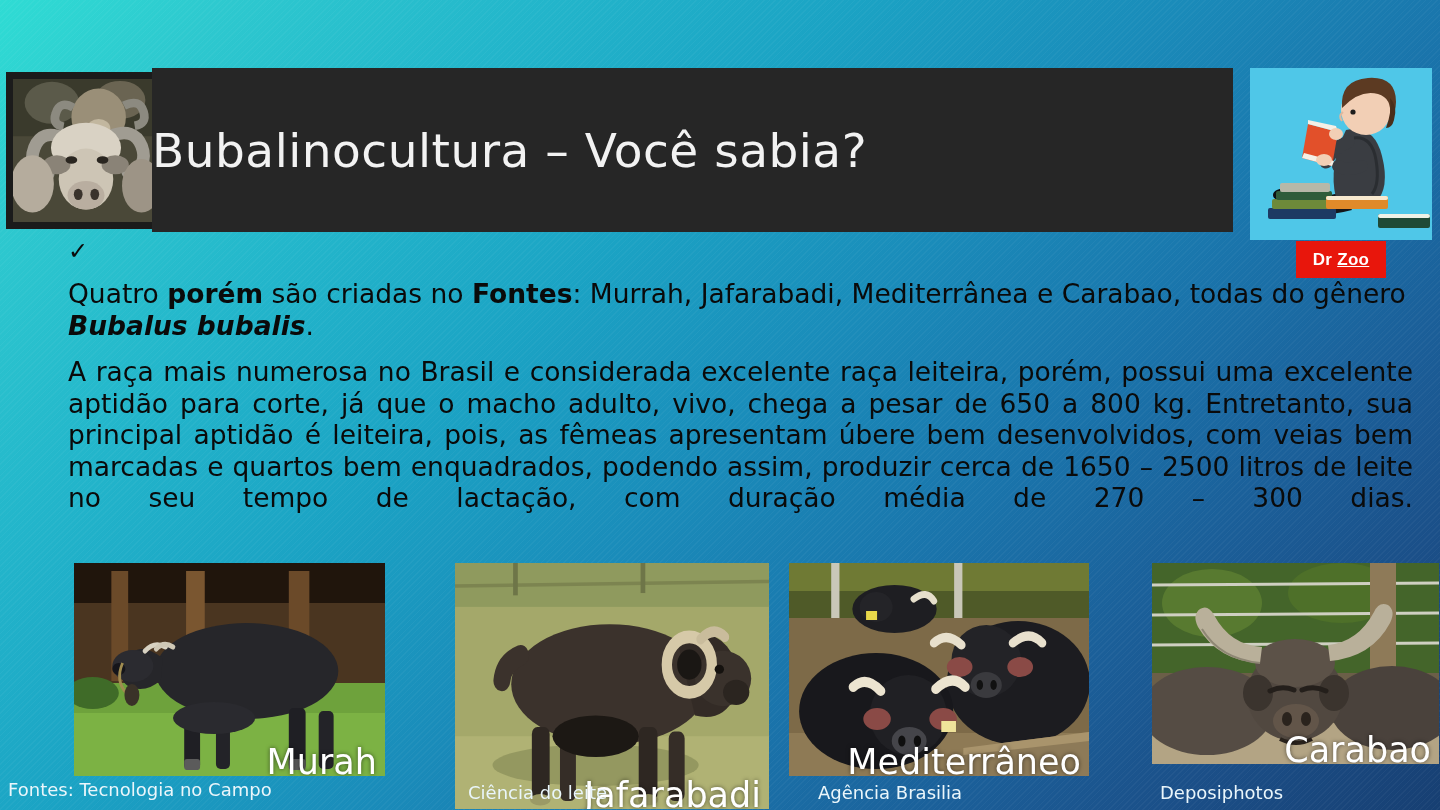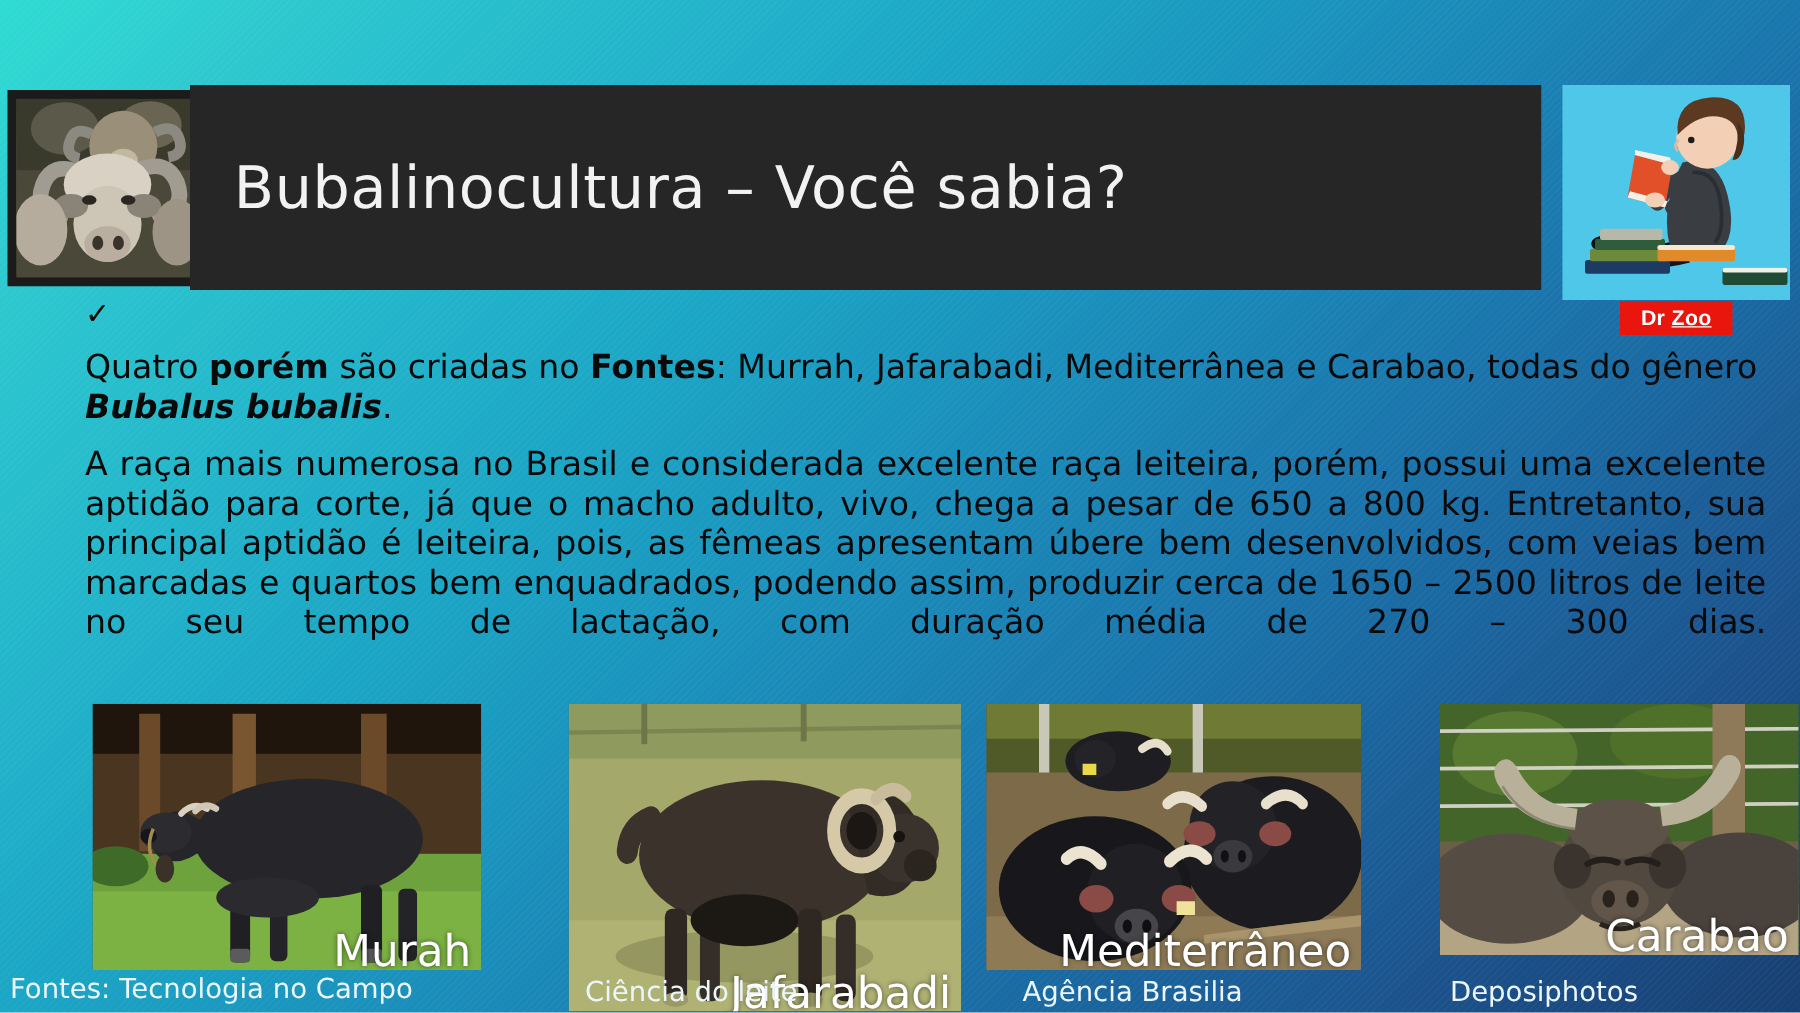--- a/index.html
+++ b/index.html
@@ -37,42 +37,41 @@
   .title-bar{
     position:absolute; left:152px; top:68px; width:1081px; height:164px;
     background:#262626;
     display:flex; align-items:center;
   }
   .title-text{
     color:#f2f2f2;
     font-size:47px;
     font-weight:400;
     letter-spacing:0.5px;
-    padding-left:35px;
     font-family:"DejaVu Sans", sans-serif;
     white-space:nowrap;
   }
 
   
   .thumb-frame{
     position:absolute; left:6px; top:72px; width:160px; height:157px;
     background:#1b1b1b; padding:7px;
   }
   .thumb-img{ width:100%; height:100%; position:relative; overflow:hidden;
     background:linear-gradient(180deg,#2b2a22 0%,#4c4a3c 30%,#5a5748 60%,#3a382d 100%); }
   .thumb-img svg{ display:block; width:100%; height:100%; }
 
   
   .logo-box{
     position:absolute; left:1250px; top:68px; width:182px; height:172px;
     background:#4fc7e8; overflow:hidden;
   }
   .logo-box svg{ display:block; width:100%; height:100%; }
   .logo-badge{
-    position:absolute; left:1296px; top:241px; width:90px; height:27px;
+    position:absolute; left:1296px; top:241px; width:90px; height:37px;
     background:#e8160c;
     color:#ffffff; font-size:17px; font-weight:bold;
     display:flex; align-items:center; justify-content:center;
     font-family:"Liberation Sans", sans-serif;
     letter-spacing:0.3px;
   }
   .logo-badge .u{ text-decoration:underline; margin-left:5px; }
 
   
   .content{ position:absolute; left:0; top:236px; width:1440px; }
@@ -113,21 +112,21 @@
   .photo svg{ display:block; width:100%; height:100%; }
   #ph0{ left:74px;   width:311px; height:213px; }
   #ph1{ left:434px;  width:335px; height:246px;padding-left:21px; }
   #ph2{ left:789px;  width:300px; height:213px; }
   #ph3{ left:1152px; width:287px; height:201px;text-align:center; }
 
   
   .src{
     position:absolute;
     color:#eaf6fb;
-    font-size:22px;
+    font-size:18px;
     font-family:"DejaVu Sans", sans-serif;
     white-space:nowrap;
   }
   #src0{ left:8px;    top:779px; }
   #src1{ left:468px;  top:782px; }
   #src2{ left:818px;  top:782px; }
   #src3{ left:1160px; top:782px; }
 </style>
 </head>
 <body>

